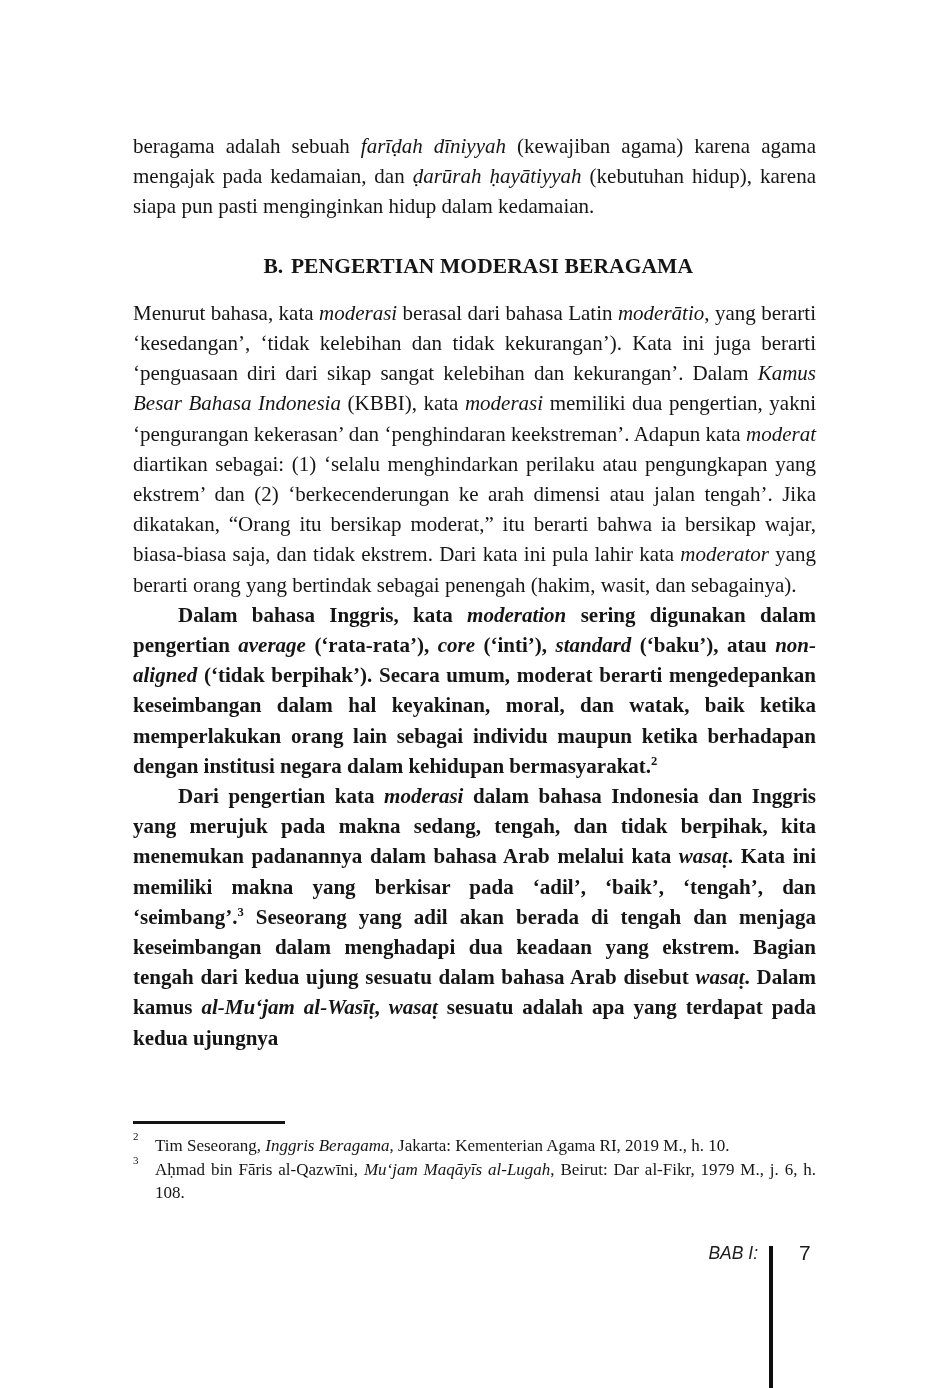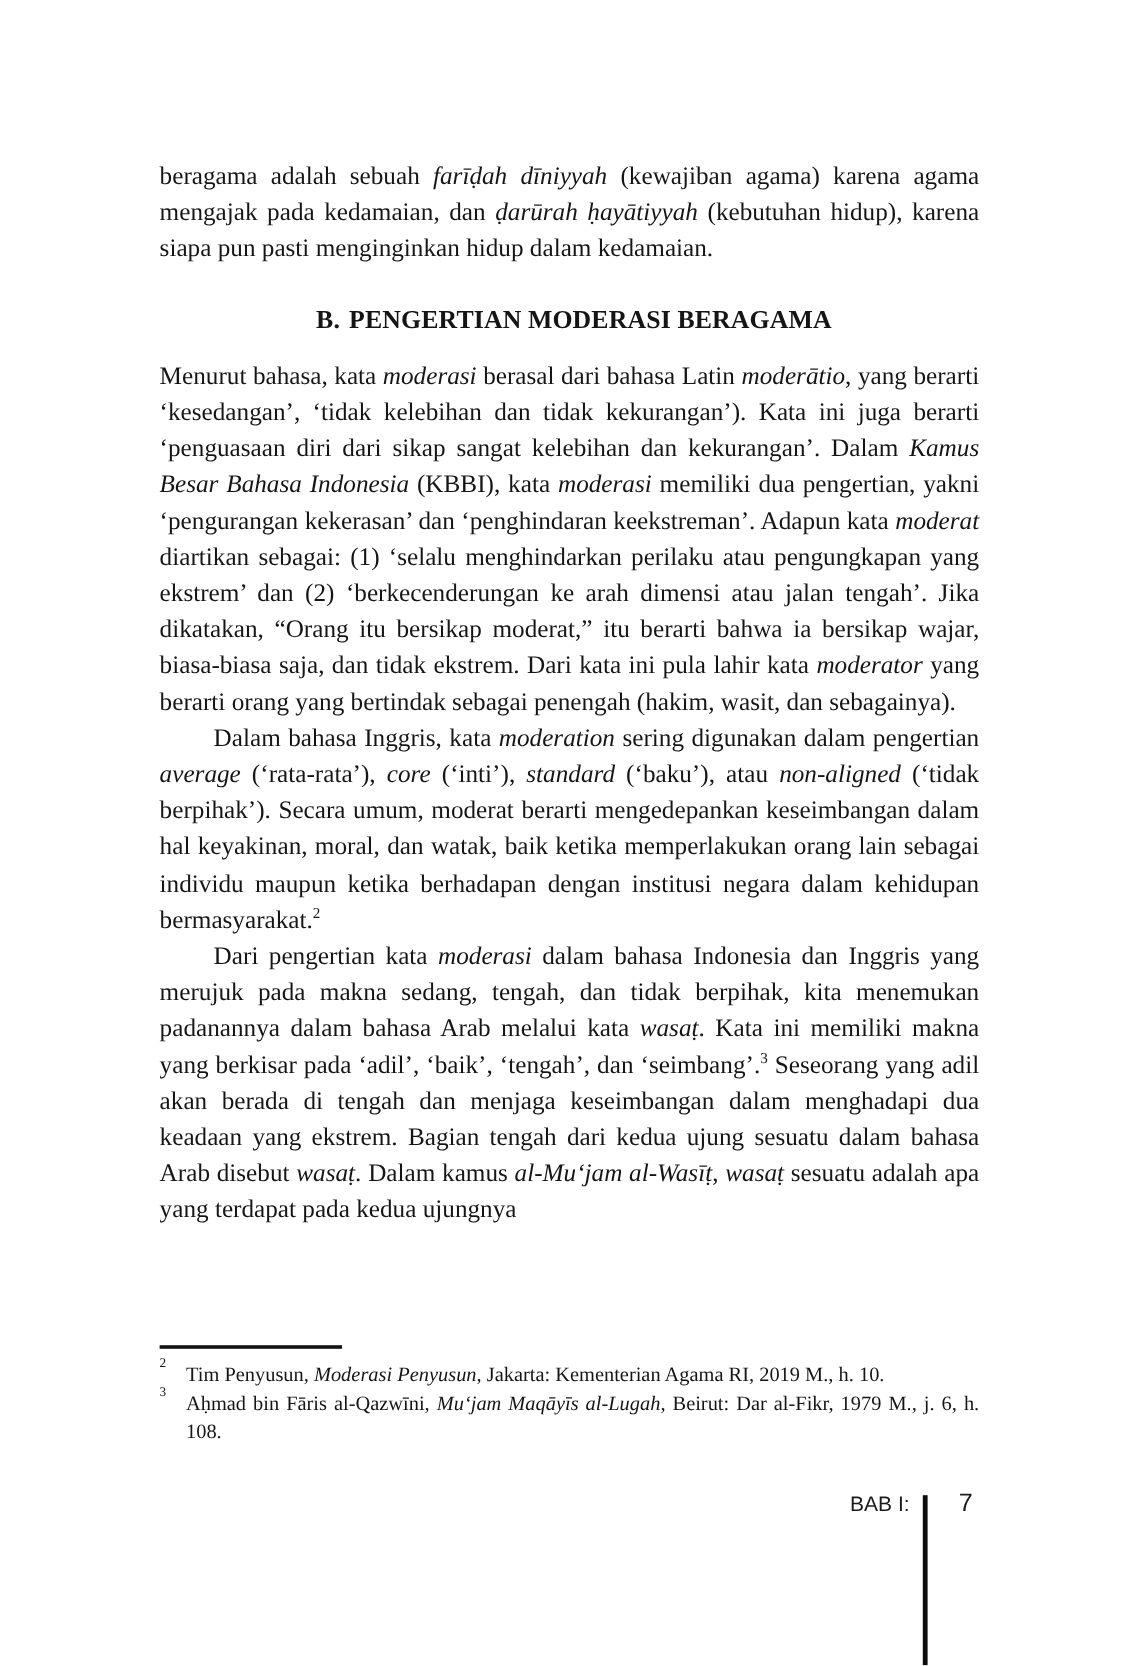--- a/index.html
+++ b/index.html
@@ -18,21 +18,21 @@
   .body-text {
     position: absolute;
     left: 133px;
     top: 131px;
     width: 683px;
     font-size: 21px;
     line-height: 30.2px;
     text-align: justify;
   }
   .para { margin: 0; }
-  .para.indent { text-indent: 45px; }
+  .para.indent { text-indent: 45px; font-weight: bold; }
   em { font-style: italic; }
   sup { font-size: 0.6em; line-height: 0; }
 
   .section-heading {
     font-weight: bold;
     font-size: 21.5px;
     letter-spacing: 0.1px;
     margin: 29px 0 17px 0;
     text-align: center;
   }
@@ -68,20 +68,21 @@
   
   .footer-chapter {
     position: absolute;
     top: 1243px;
     right: 188px;
     text-align: right;
     font-family: "Liberation Sans", "DejaVu Sans", sans-serif;
     font-size: 17.5px;
     line-height: 21.5px;
     color: #1b1b1b;
+    font-style: italic;
   }
   .footer-rule {
     position: absolute;
     top: 1246px;
     left: 769px;
     width: 4px;
     height: 142px;
     background: #0d0d0d;
   }
   .footer-page-number {
@@ -112,21 +113,21 @@
         <p class="para indent"><span>Dalam bahasa Inggris, kata </span><em>moderation</em><span> sering digunakan dalam pengertian </span><em>average</em><span> (‘rata-rata’), </span><em>core</em><span> (‘inti’), </span><em>standard</em><span> (‘baku’), atau </span><em>non-aligned</em><span> (‘tidak berpihak’). Secara umum, moderat berarti mengedepankan keseimbangan dalam hal keyakinan, moral, dan watak, baik ketika memperlakukan orang lain sebagai individu maupun ketika berhadapan dengan institusi negara dalam kehidupan bermasyarakat.</span><sup>2</sup></p>
         <p class="para indent"><span>Dari pengertian kata </span><em>moderasi</em><span> dalam bahasa Indonesia dan Inggris yang merujuk pada makna sedang, tengah, dan tidak berpihak, kita menemukan padanannya dalam bahasa Arab melalui kata </span><em>wasaṭ</em><span>. Kata ini memiliki makna yang berkisar pada ‘adil’, ‘baik’, ‘tengah’, dan ‘seimbang’.</span><sup>3</sup><span> Seseorang yang adil akan berada di tengah dan menjaga keseimbangan dalam menghadapi dua keadaan yang ekstrem. Bagian tengah dari kedua ujung sesuatu dalam bahasa Arab disebut </span><em>wasaṭ</em><span>. Dalam kamus </span><em>al-Mu‘jam al-Wasīṭ</em><span>, </span><em>wasaṭ</em><span> sesuatu adalah apa yang terdapat pada kedua ujungnya</span></p>
       </div>
   </main>
 
   <section class="footnotes">
     <div class="fn-rule"></div>
     <div>
         <div class="footnote">
           <sup class="fn-marker">2</sup>
-          <div class="fn-text"><span>Tim Penyusun, </span><em>Moderasi Penyusun</em><span>, Jakarta: Kementerian Agama RI, 2019 M., h. 10.</span></div>
+          <div class="fn-text"><span>Tim Seseorang, </span><em>Inggris Beragama</em><span>, Jakarta: Kementerian Agama RI, 2019 M., h. 10.</span></div>
         </div>
         <div class="footnote">
           <sup class="fn-marker">3</sup>
           <div class="fn-text"><span>Aḥmad bin Fāris al-Qazwīni, </span><em>Mu‘jam Maqāyīs al-Lugah</em><span>, Beirut: Dar al-Fikr, 1979 M., j. 6, h. 108.</span></div>
         </div>
       </div>
   </section>
 
   <div class="footer-chapter">
     <div>BAB I:</div>

